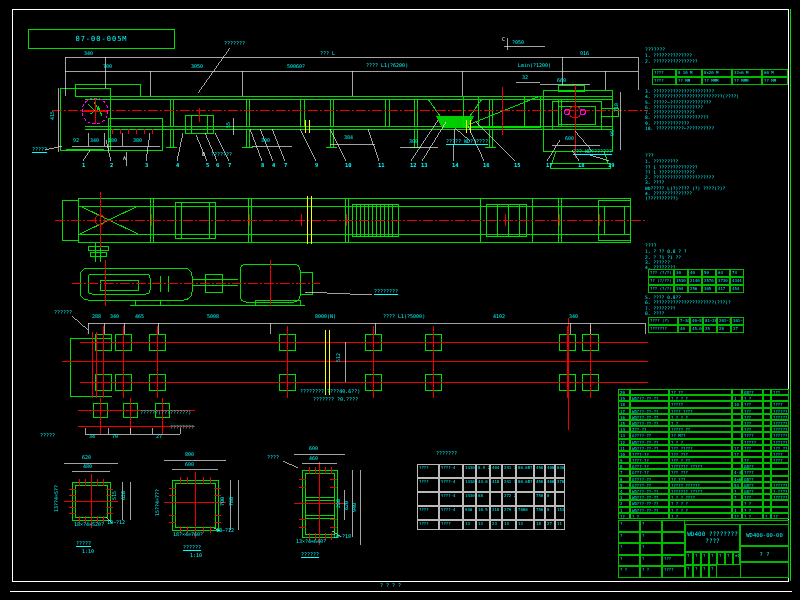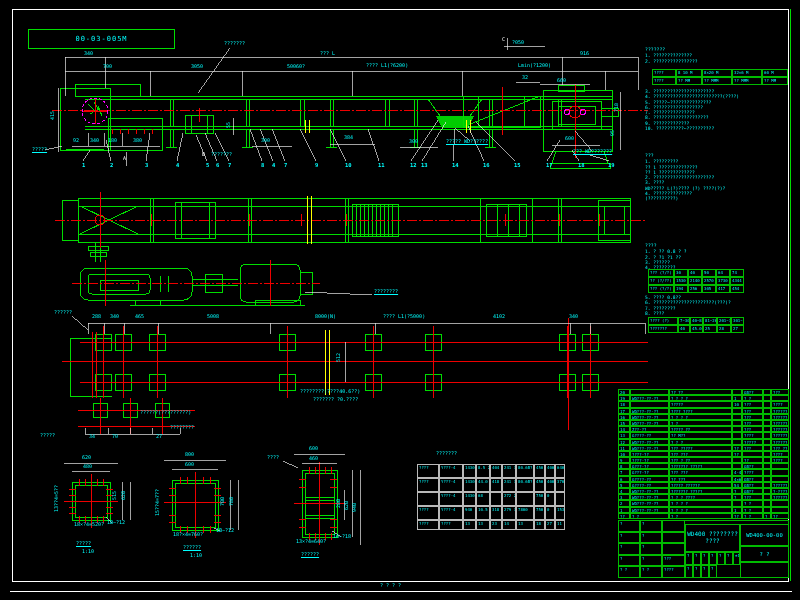--- a/index.html
+++ b/index.html
@@ -196,21 +196,21 @@
       <path d="M345,342 V382 M88,330 L72,316"></path>
       <path d="M85,434 H180 M85,434 V428 M108,434 V428 M130,434 V428 M152,434 V428 M180,434 V428"></path>
       <path d="M64,463 H118 M72,471 H110 M122,482 V520 M130,482 V520 M106,517 L112,523"></path>
       <path d="M164,460 H226 M172,469 H218 M230,480 V530 M238,480 V530 M214,528 L220,531"></path>
       <path d="M294,454 H345 M302,463 H337 M344,490 V520 M352,470 V537 M360,470 V545
                M298,468 L283,461 M332,531 L341,537"></path>
     </g>
   </svg>
   </div>
 
-  <div id="corner-box">00-03-005M</div>
+  <div id="corner-box">07-00-005M</div>
 
   <div id="labels">
       <div class="lbl" style="left: 224px; top: 41px;">???????</div>
       <div class="lbl" style="left: 84px; top: 51px;">340</div>
       <div class="lbl" style="left: 320px; top: 51px;">??? L</div>
       <div class="lbl" style="left: 580px; top: 51px;">916</div>
       <div class="lbl" style="left: 512px; top: 40px;">?050</div>
       <div class="lbl w" style="left: 502px; top: 37px;">C</div>
       <div class="lbl" style="left: 103px; top: 64px;">700</div>
       <div class="lbl" style="left: 191px; top: 64px;">3050</div>

